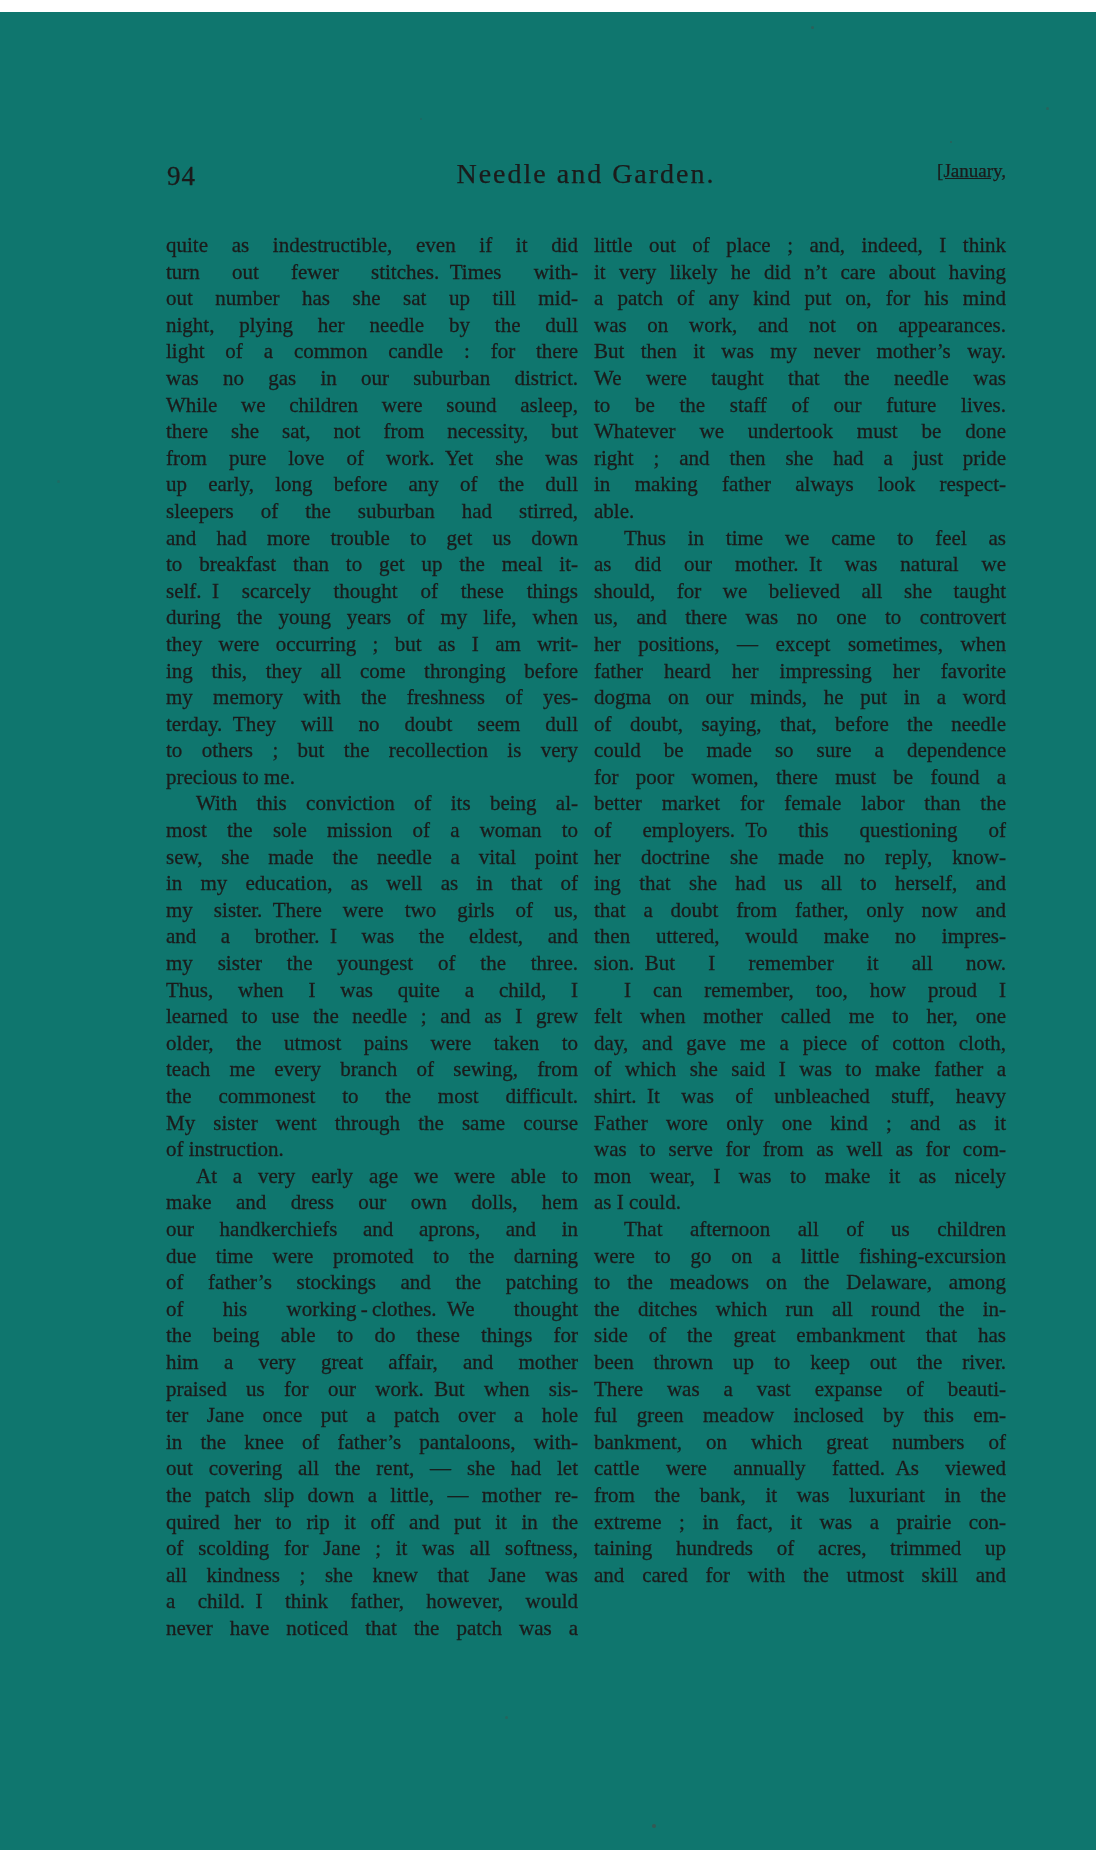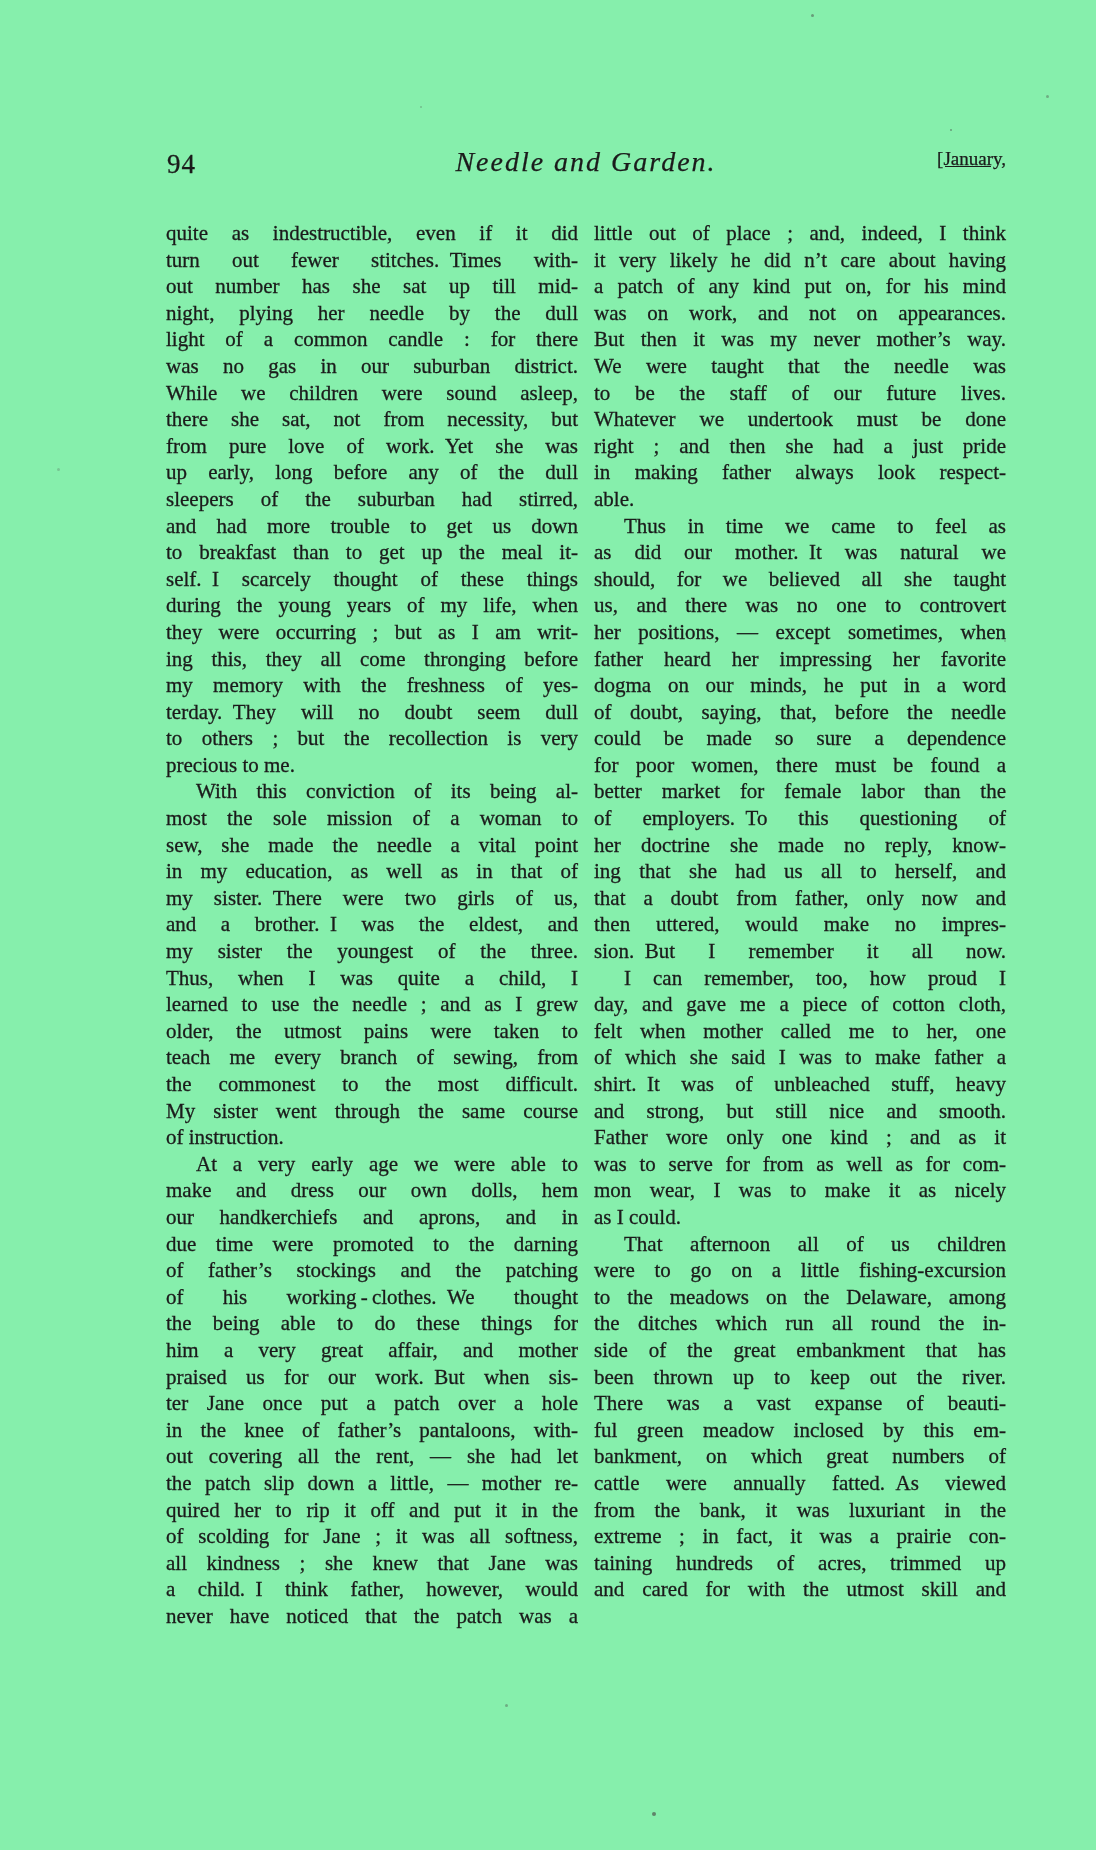--- a/index.html
+++ b/index.html
@@ -4,32 +4,33 @@
 <style>
   html, body { margin: 0; padding: 0; }
   body {
     width: 1096px; height: 1850px;
     position: relative;
     overflow: hidden;
     font-family: "Liberation Serif", "DejaVu Serif", serif;
   }
   .page {
     position: absolute; inset: 0;
-    background: #86efac;
+    background: #0f766e;
+    margin-top: 12px;
   }
   .header-row { position: absolute; top: 146px; left: 166px; width: 840px; height: 36px; color: #1b1b1b; }
   .page-number {
     position: absolute; left: 1px; top: 3px;
     font-size: 27px; letter-spacing: 1px;
     -webkit-text-stroke: 0.3px #1b1b1b;
   }
   .journal-title {
     position: absolute; left: 0; right: 0; top: 0;
     text-align: center;
-    font-style: italic; font-size: 28px; letter-spacing: 2px;
+    font-size: 28px; letter-spacing: 2px;
     -webkit-text-stroke: 0.25px #1b1b1b;
   }
   .issue-date {
     position: absolute; right: 0; top: 2px;
     font-size: 19px;
     text-decoration: underline;
     -webkit-text-stroke: 0.25px #1b1b1b;
   }
   .col {
     position: absolute; top: 220px; width: 412px;
@@ -151,25 +152,24 @@
         <div class="line">better market for female labor than the</div>
         <div class="line">of employers. To this questioning of</div>
         <div class="line">her doctrine she made no reply, know-</div>
         <div class="line">ing that she had us all to herself, and</div>
         <div class="line">that a doubt from father, only now and</div>
         <div class="line">then uttered, would make no impres-</div>
         <div class="line">sion. But I remember it all now.</div>
       </div>
       <div class="para">
         <div class="line indent">I can remember, too, how proud I</div>
+        <div class="line">felt when mother called me to her, one</div>
         <div class="line">day, and gave me a piece of cotton cloth,</div>
-        <div class="line">felt when mother called me to her, one</div>
         <div class="line">of which she said I was to make father a</div>
         <div class="line">shirt. It was of unbleached stuff, heavy</div>
-        <div class="line">and strong, but still nice and smooth.</div>
         <div class="line">Father wore only one kind ; and as it</div>
         <div class="line">was to serve for from as well as for com-</div>
         <div class="line">mon wear, I was to make it as nicely</div>
         <div class="line last">as I could.</div>
       </div>
       <div class="para">
         <div class="line indent">That afternoon all of us children</div>
         <div class="line">were to go on a little fishing-excursion</div>
         <div class="line">to the meadows on the Delaware, among</div>
         <div class="line">the ditches which run all round the in-</div>

